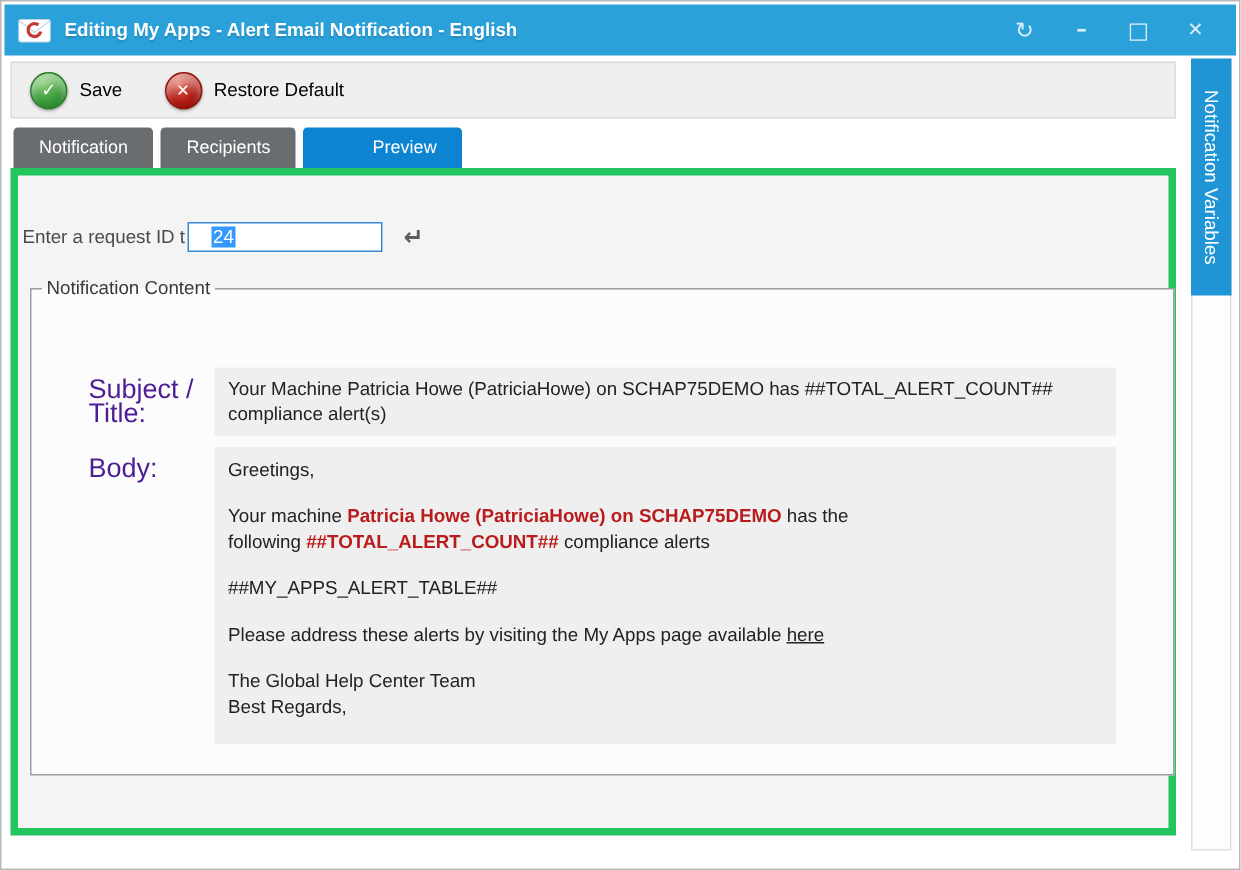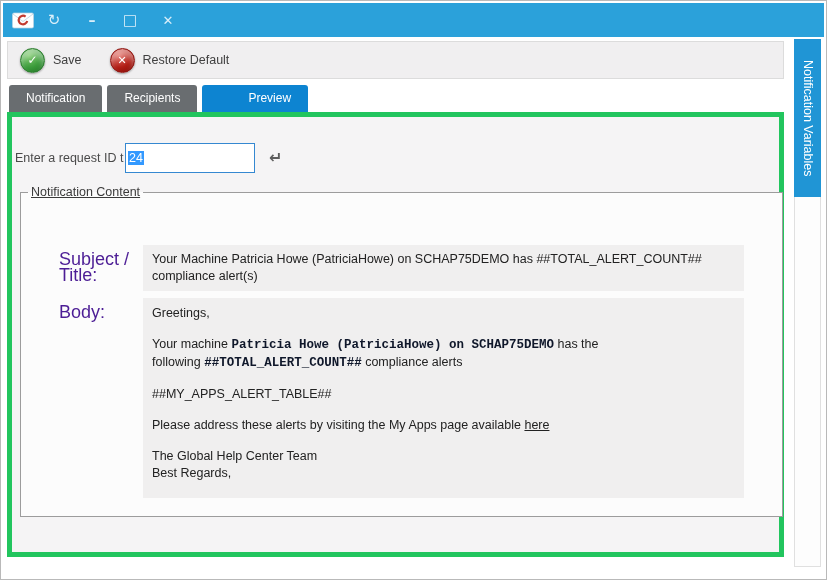--- a/index.html
+++ b/index.html
@@ -21,60 +21,60 @@
     color:#d9eef9;font-family:"DejaVu Sans",sans-serif;cursor:pointer;}
   .tb-btn.refresh{font-size:15px;}
   .tb-btn.minimize{font-size:14px;font-weight:bold;}
   .tb-btn.maximize{font-size:15px;}
   .tb-btn.close{font-size:13px;}
 
   
   .toolbar{position:absolute;left:6px;top:40px;width:777px;height:38px;background:#f0eff0;
     border:1px solid #dcdcdc;box-sizing:border-box;display:flex;align-items:center;padding:0 12px;gap:28px;}
   .tool-btn{display:flex;align-items:center;gap:8px;cursor:pointer;}
-  .tool-btn-label{color:#404040;font-size:12.5px;}
+  .tool-btn-label{color:#000000;font-size:12.5px;}
   .circle-icon{width:23px;height:23px;border-radius:50%;display:flex;align-items:center;justify-content:center;
     color:#fff;font-family:"DejaVu Sans",sans-serif;font-size:12px;font-weight:bold;
     box-shadow:inset 0 6px 6px rgba(255,255,255,0.45), 0 1px 2px rgba(0,0,0,0.35);}
   .circle-icon.green{background:radial-gradient(circle at 35% 28%, #7fca6e, #3a9a3a 55%, #1f6e22 100%);border:1px solid #2a7c2c;}
   .circle-icon.red{background:radial-gradient(circle at 35% 28%, #e4726a, #b01c14 55%, #7d0b06 100%);border:1px solid #8f1410;font-size:11px;}
 
   
   .tabbar{position:absolute;left:8px;top:84px;display:flex;gap:5px;}
   .tab{height:27px;line-height:27px;padding:0 17px;background:#696d70;color:#fff;font-size:12px;
     border-radius:3px 3px 0 0;cursor:pointer;white-space:nowrap;text-align:right;}
   .tab.active{background:#0d84d1;padding-left:46px;}
 
   
   .content{position:absolute;left:6px;top:111px;width:777px;height:445px;background:#f5f4f5;
     border:5px solid #22c55e;box-sizing:border-box;}
 
   
   .request-row{position:absolute;left:3px;top:28px;height:26px;display:flex;align-items:center;}
   .request-label{font-size:12.5px;color:#4a4a4a;white-space:nowrap;width:110px;overflow:hidden;}
-  .request-input{width:130px;height:30px;background:#fff;border:1px solid #3588d1;box-sizing:border-box;
-    display:flex;align-items:center;padding:0 2px;}
+  .request-input{width:130px;height:20px;background:#fff;border:1px solid #3588d1;box-sizing:border-box;
+    display:flex;align-items:center;padding:0 15px;}
   .sel-text{background:#3399ff;color:#fff;font-size:12.5px;padding:0 1px;}
   .enter-icon{margin-left:14px;color:#5d5d5d;font-size:16px;font-weight:bold;
     font-family:"DejaVu Sans",sans-serif;line-height:1;}
 
   
   .groupbox{position:absolute;left:8px;top:68px;width:763px;height:332px;background:#fcfcfc;
     border:1px solid #9c9c9c;margin:0;padding:0;box-sizing:border-box;}
-  .groupbox legend{font-size:12.5px;color:#3a3a3a;margin-left:7px;padding:0 3px;text-decoration:underline;}
+  .groupbox legend{font-size:12.5px;color:#3a3a3a;margin-left:7px;padding:0 3px;}
   .field-label{position:absolute;text-align:left;font-size:18px;color:#4c1d95;line-height:16px;}
   .subject-label{left:38px;top:52px;width:76px;}
   .body-label{left:38px;top:105px;width:76px;}
   .value-box{position:absolute;left:122px;width:601px;background:#f0efef;box-sizing:border-box;
     font-size:12.5px;color:#222;line-height:17px;}
   .subject-box{top:46px;padding:6px 9px;min-height:40px;}
   .body-box{top:99px;padding:7px 9px 2px 9px;}
   .body-box p{margin:0 0 14px 0;}
   .body-box .line{display:block;}
-  .body-box b{color:#0f172a;font-family:Liberation Mono, monospace;}
+  .body-box b{color:#b91c1c;}
   .body-link{color:#222;text-decoration:underline;cursor:pointer;}
 
   
   .side-strip{position:absolute;left:793px;top:38px;width:27px;height:528px;background:#fdfdfd;
     border:1px solid #e0e0e0;box-sizing:border-box;}
   .side-tab{position:absolute;left:793px;top:38px;width:27px;height:158px;background:#2095d5;
     color:#fff;font-size:12.5px;writing-mode:vertical-rl;text-align:center;
     display:flex;align-items:center;justify-content:center;cursor:pointer;white-space:nowrap;
     box-sizing:border-box;}
 </style>
@@ -84,20 +84,21 @@
 <div class="window">
 
   <div class="titlebar">
     <span class="app-icon">
       <svg width="22" height="17" viewBox="0 0 22 17">
         <rect x="0.5" y="1" width="21" height="15" rx="1.5" fill="#ffffff" stroke="#bcd4e4" stroke-width="0.7"></rect>
         <path d="M1 2 L11 9.5 L21 2" fill="none" stroke="#c9d9e4" stroke-width="1"></path>
         <path d="M15.2 9.0 a4.3 4.3 0 1 1 -1.6 -4.4" fill="none" stroke="#c23a30" stroke-width="2.2"></path>
       </svg>
     </span>
+    <span class="title-text">Editing My Apps - Alert Email Notification - English</span>
     <div class="tb-controls">
       <span class="tb-btn refresh">↻</span>
       <span class="tb-btn minimize">–</span>
       <span class="tb-btn maximize">□</span>
       <span class="tb-btn close">✕</span>
     </div>
   </div>
 
   <div class="toolbar">
     <div class="tool-btn">

